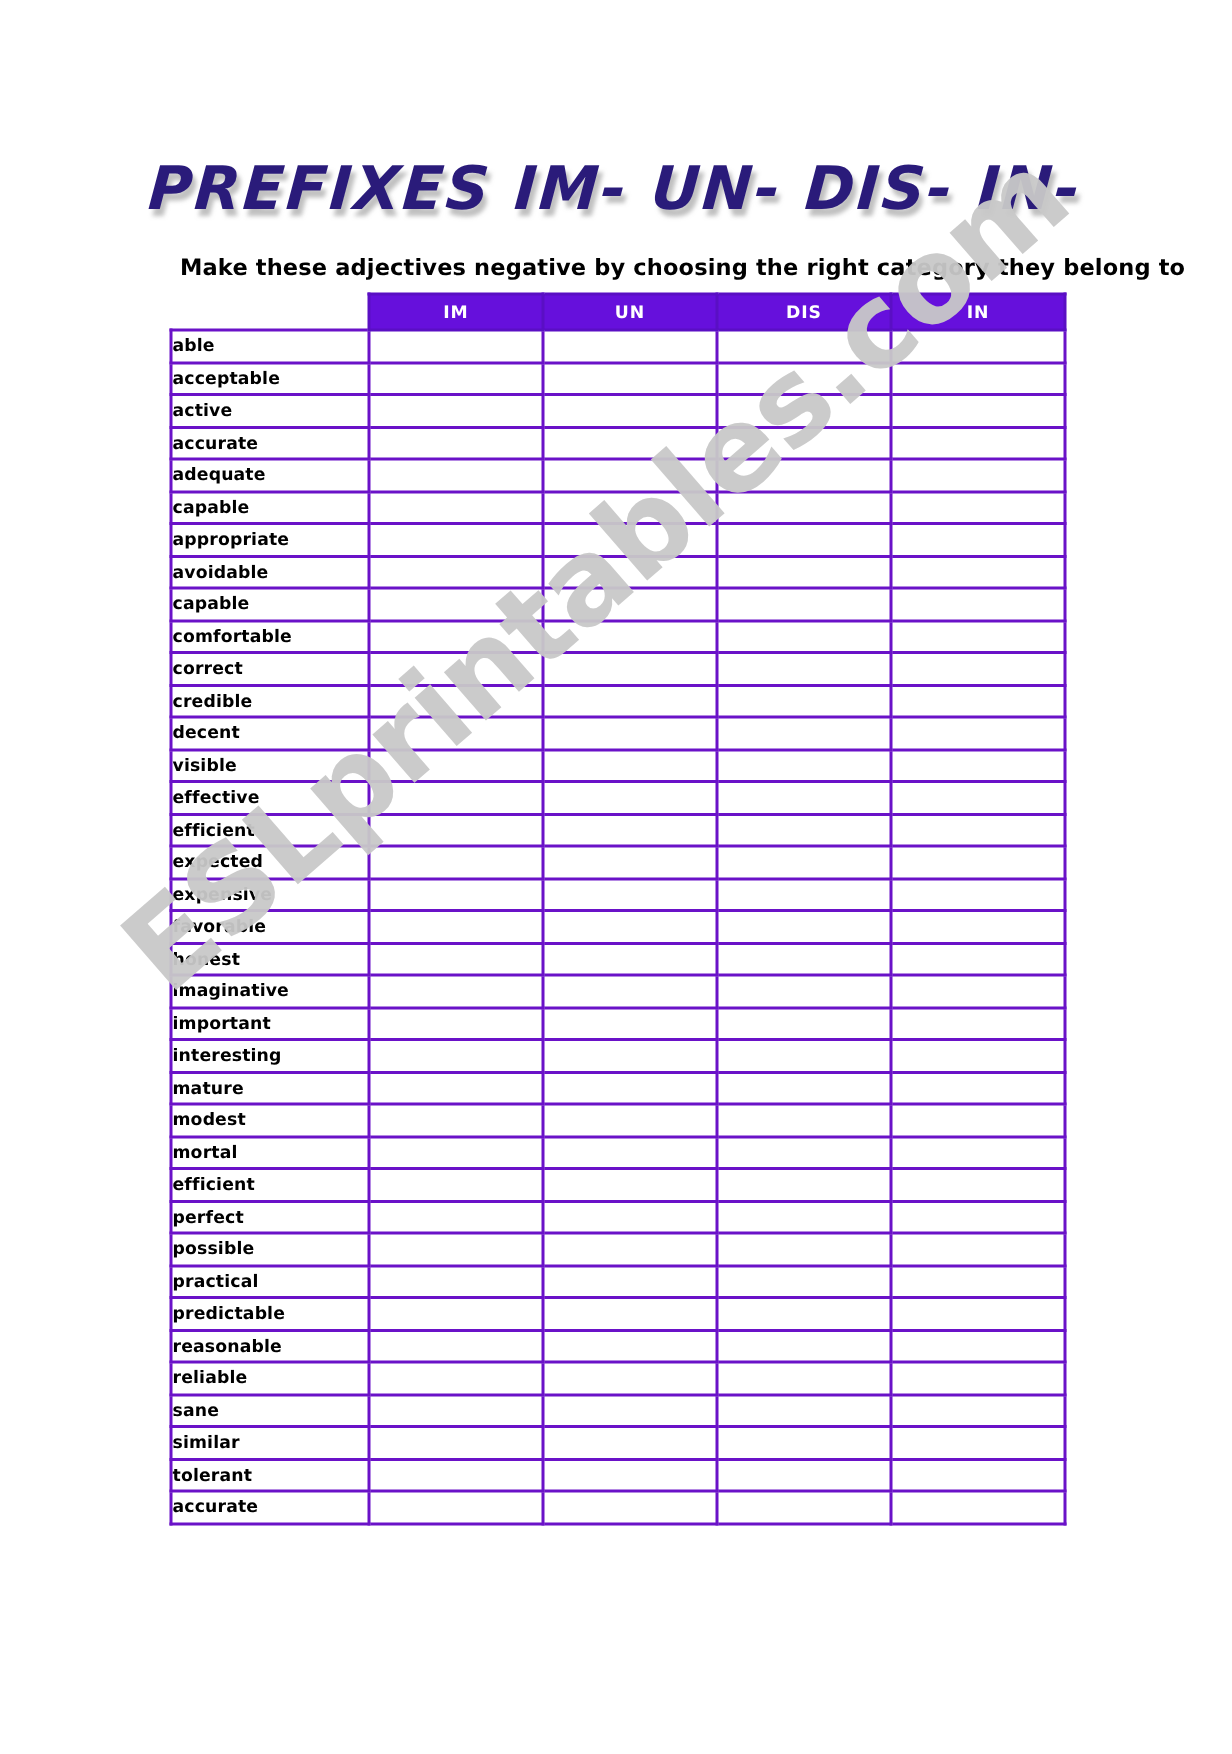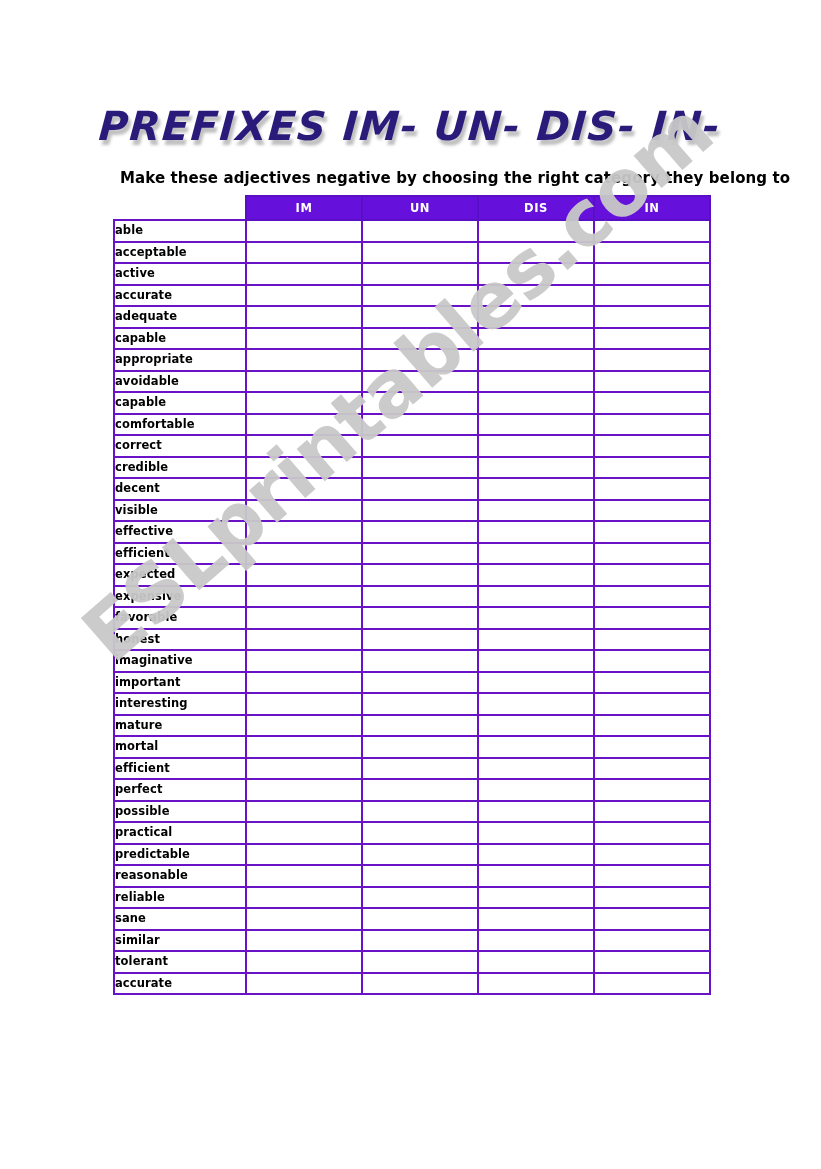--- a/index.html
+++ b/index.html
@@ -341,20 +341,27 @@
             <td class="answer"></td>
           </tr>
           <tr>
             <td class="word">mature</td>
             <td class="answer"></td>
             <td class="answer"></td>
             <td class="answer"></td>
             <td class="answer"></td>
           </tr>
           <tr>
+            <td class="word">modest</td>
+            <td class="answer"></td>
+            <td class="answer"></td>
+            <td class="answer"></td>
+            <td class="answer"></td>
+          </tr>
+          <tr>
             <td class="word">mortal</td>
             <td class="answer"></td>
             <td class="answer"></td>
             <td class="answer"></td>
             <td class="answer"></td>
           </tr>
           <tr>
             <td class="word">efficient</td>
             <td class="answer"></td>
             <td class="answer"></td>

